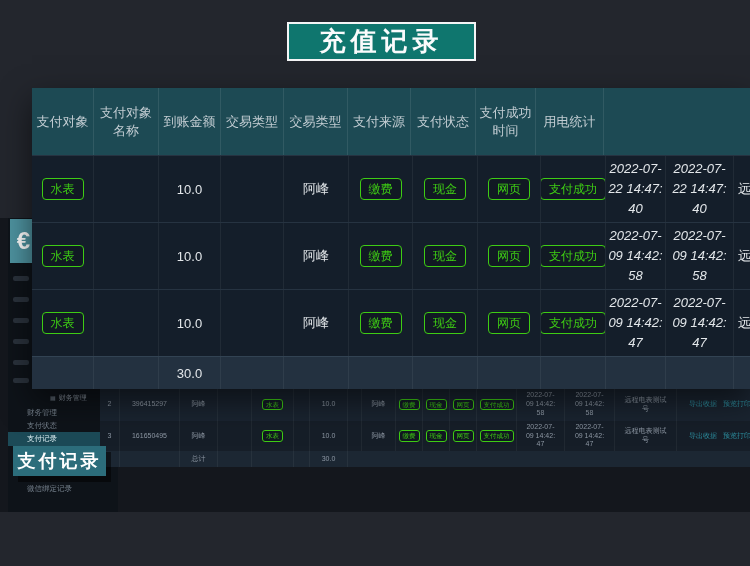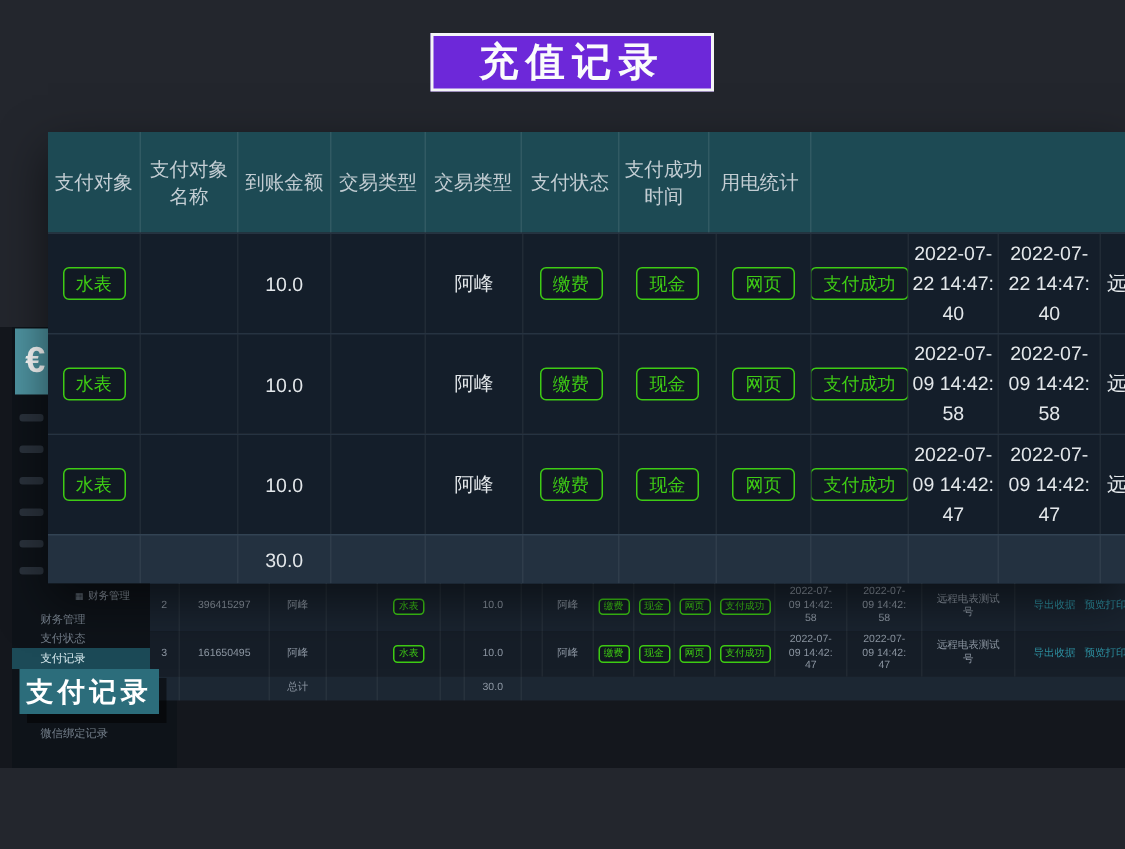--- a/index.html
+++ b/index.html
@@ -2,21 +2,21 @@
 <html><head>
 <meta charset="utf-8">
 <style>
   * { margin:0; padding:0; box-sizing:border-box; }
   html,body { width:750px; height:566px; overflow:hidden; }
   body { font-family:"Liberation Sans", sans-serif; background:#23262d; }
   .stage { position:relative; width:750px; height:566px; background:#23262d; overflow:hidden; }
 
   
   .title-box { position:absolute; left:287px; top:22px; width:189px; height:39px;
-    border:2px solid #f4f5f6; background:#6d28d9; display:flex; align-items:center; justify-content:center; }
+    border:2px solid #f4f5f6; background:#0f766e; display:flex; align-items:center; justify-content:center; }
   .title-box span { color:#fafbfc; font-size:26px; font-weight:bold; letter-spacing:5px; }
 
   
   .bg-layer { position:absolute; left:0; top:218px; width:750px; height:294px; background:#14171d; }
   .bg-sidebar { position:absolute; left:8px; top:0; width:110px; height:294px; background:#0e1319; }
   .bg-logo { position:absolute; left:2px; top:1px; width:27px; height:44px; background:#4e93a0;
     color:#ffffff; font-size:24px; font-weight:bold; display:flex; align-items:center; justify-content:center; overflow:hidden; }
   .frag { position:absolute; left:5px; width:16px; height:5px; background:#2a323c; border-radius:2px; }
   .bg-menu-header { position:absolute; left:0; top:174px; width:110px; height:12px;
     color:#8a94a0; font-size:7px; line-height:12px; padding-left:42px; }
@@ -53,21 +53,21 @@
   .fg-cell { flex:0 0 auto; display:flex; align-items:center; justify-content:center; text-align:center;
     white-space:pre-line; overflow:hidden; }
   .fg-row.head .fg-cell { color:#c3cdd3; font-size:13px; border-right:1px solid rgba(255,255,255,0.09); }
   .fg-row.body .fg-cell, .fg-row.total .fg-cell { color:#e3e7ea; font-size:13px;
     border-right:1px solid rgba(255,255,255,0.06); }
   .c0{width:62px}.c1{width:65px}.c2{width:62px}.c3{width:63px}.c4{width:65px}.c5{width:64px}
   .c6{width:65px}.c7{width:63px}.c8{width:65px}.c9{width:60px}.c10{width:68px}
   .c11{width:60px; justify-content:flex-start; padding-left:4px; border-right:none !important;}
   .tag { display:inline-block; border:1px solid #3ecc14; color:#3ecc14; border-radius:4px;
     font-size:12px; line-height:1.2; padding:3px 8px; background:rgba(0,0,0,0.15); white-space:nowrap; }
-  .dt { line-height:1.55; }
+  .dt { line-height:1.55;font-style:italic; }
 </style>
 </head>
 <body>
 
 <div class="stage">
 
   <div class="title-box">
     <span>充值记录</span>
   </div>
 
@@ -164,20 +164,21 @@
 
   <div class="fg-wrap">
     <div class="fg-table">
       <div class="fg-row head">
         <div class="fg-cell c0">支付对象</div>
         <div class="fg-cell c1">支付对象
 名称</div>
         <div class="fg-cell c2">到账金额</div>
         <div class="fg-cell c3">交易类型</div>
         <div class="fg-cell c5">交易类型</div>
+        <div class="fg-cell c7">支付来源</div>
         <div class="fg-cell c8">支付状态</div>
         <div class="fg-cell c9">支付成功
 时间</div>
         <div class="fg-cell c10">用电统计</div>
         <div class="fg-cell c11"></div>
       </div>
 
       <div class="fg-row body">
         <div class="fg-cell c0"><span class="tag">水表</span></div>
         <div class="fg-cell c1"></div>

